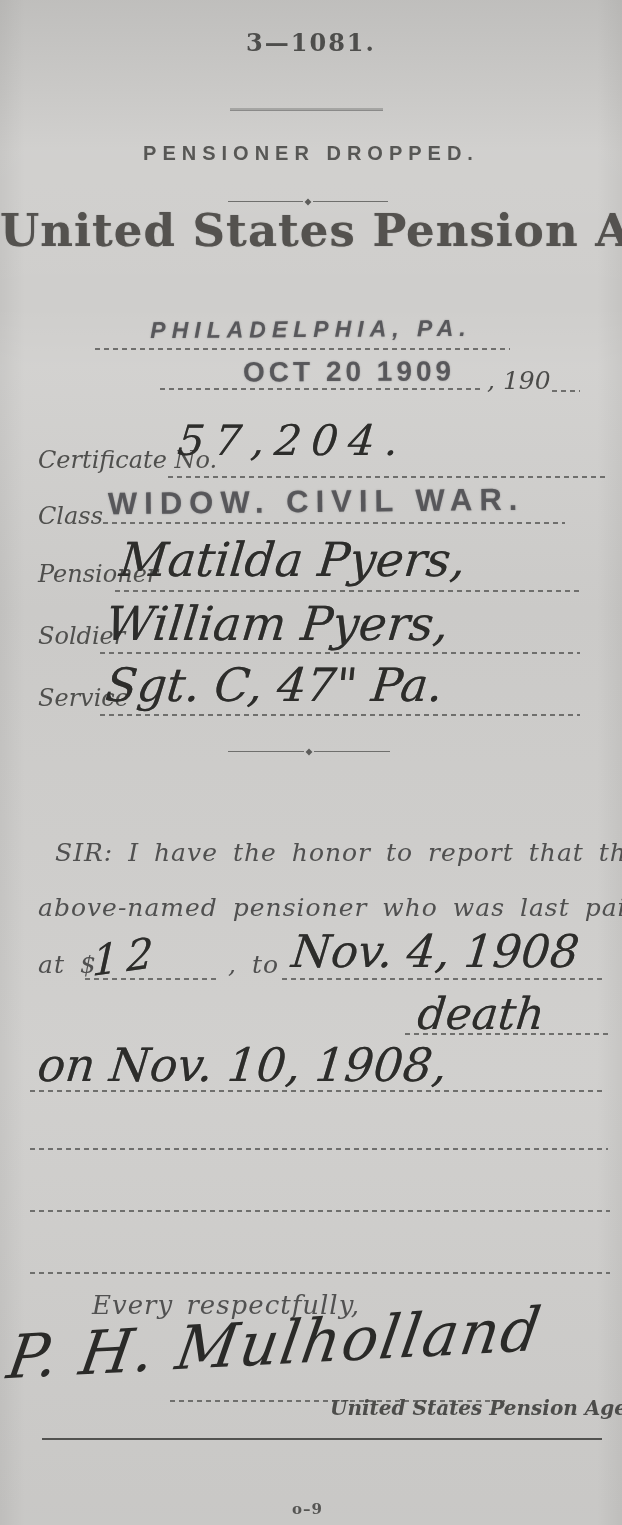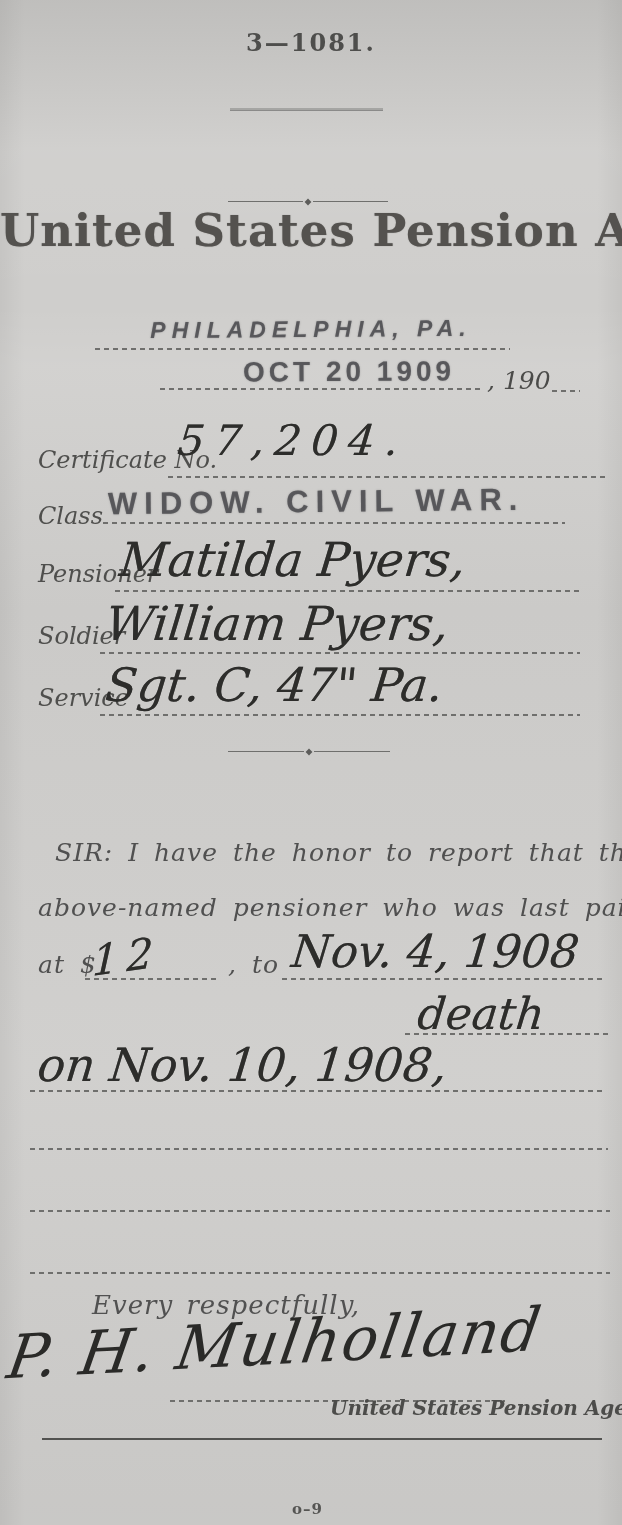--- a/index.html
+++ b/index.html
@@ -101,20 +101,21 @@
     line-height:1.34;text-indent:18px;text-align:justify;}
   .footer-code{top:1500px;left:292px;font-size:15px;font-weight:bold;color:#555553;letter-spacing:1px;}
 </style>
 </head>
 <body>
 
 <div class="page">
 
   <div class="abs center form-number">3—1081.</div>
   <div class="abs rule-top"></div>
+  <div class="abs center doc-title">PENSIONER DROPPED.</div>
 
   <div class="abs divider divider1">
     <span class="seg"></span>
     <span class="diamond"></span>
     <span class="seg"></span>
   </div>
 
   <div class="abs center agency-name">United States Pension Agency,</div>
 
   <div class="abs center stamp location-stamp">PHILADELPHIA, PA.</div>

